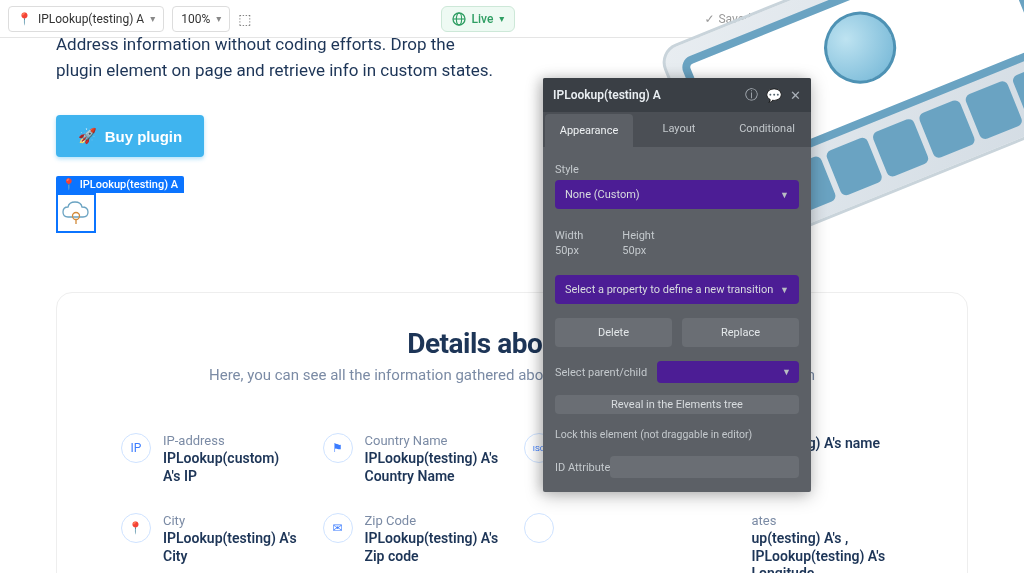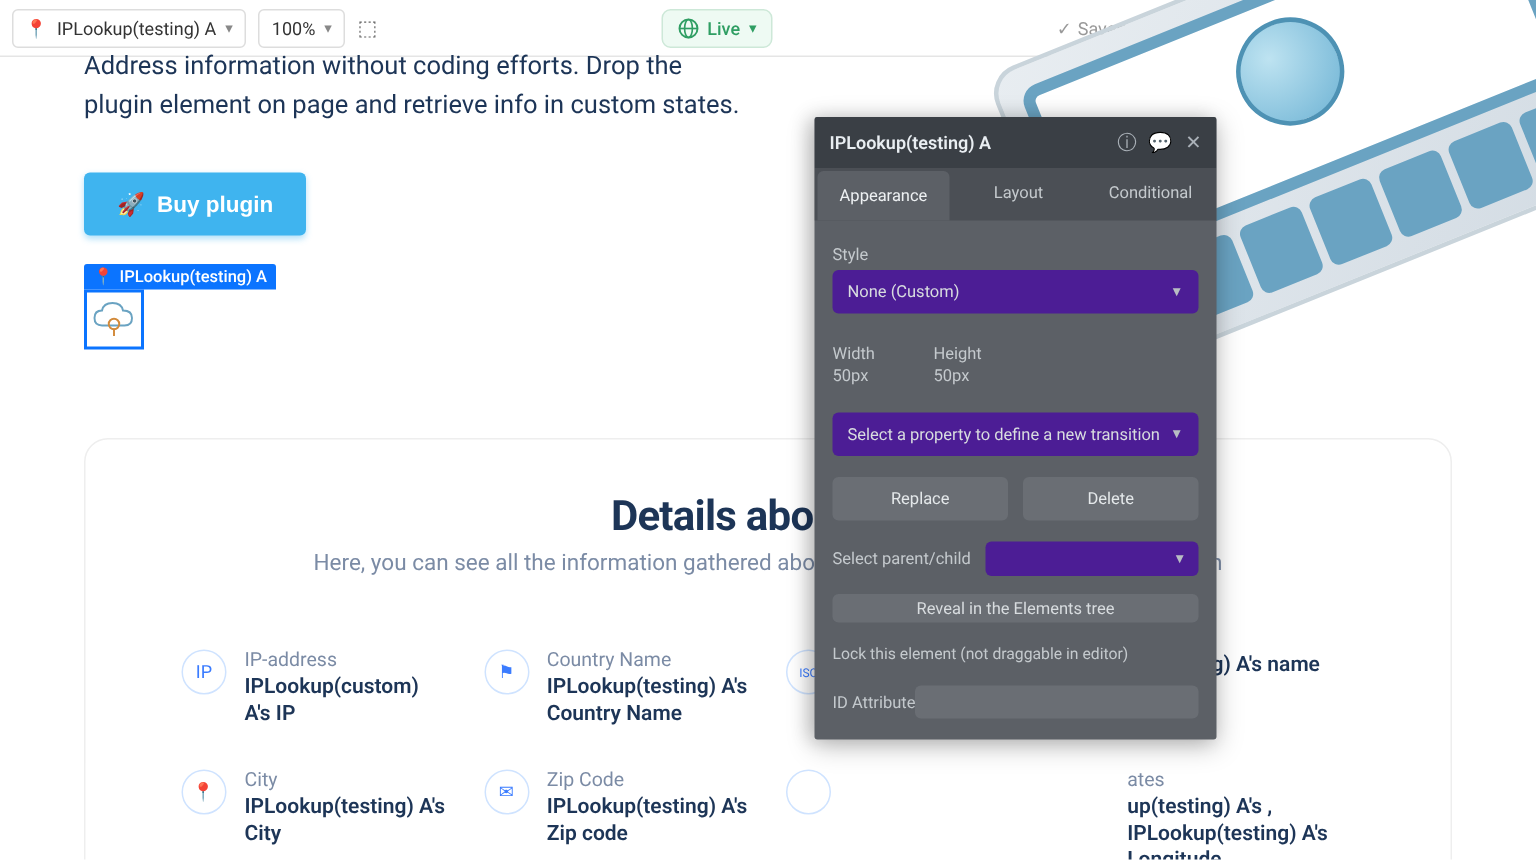--- a/index.html
+++ b/index.html
@@ -462,22 +462,22 @@
         <div class="dv">50px</div>
       </div>
     </div>
 
     <div class="pselect" style="margin-top:18px">
       <span>Select a property to define a new transition</span>
       <span class="tri">▼</span>
     </div>
 
     <div class="btnrow">
+      <div class="pbtn">Delete</div>
       <div class="pbtn">Replace</div>
-      <div class="pbtn">Delete</div>
     </div>
 
     <div class="prow">
       <div class="plabel">Select parent/child</div>
       <div class="pselect">
         <span></span>
         <span class="tri">▼</span>
       </div>
     </div>
 

